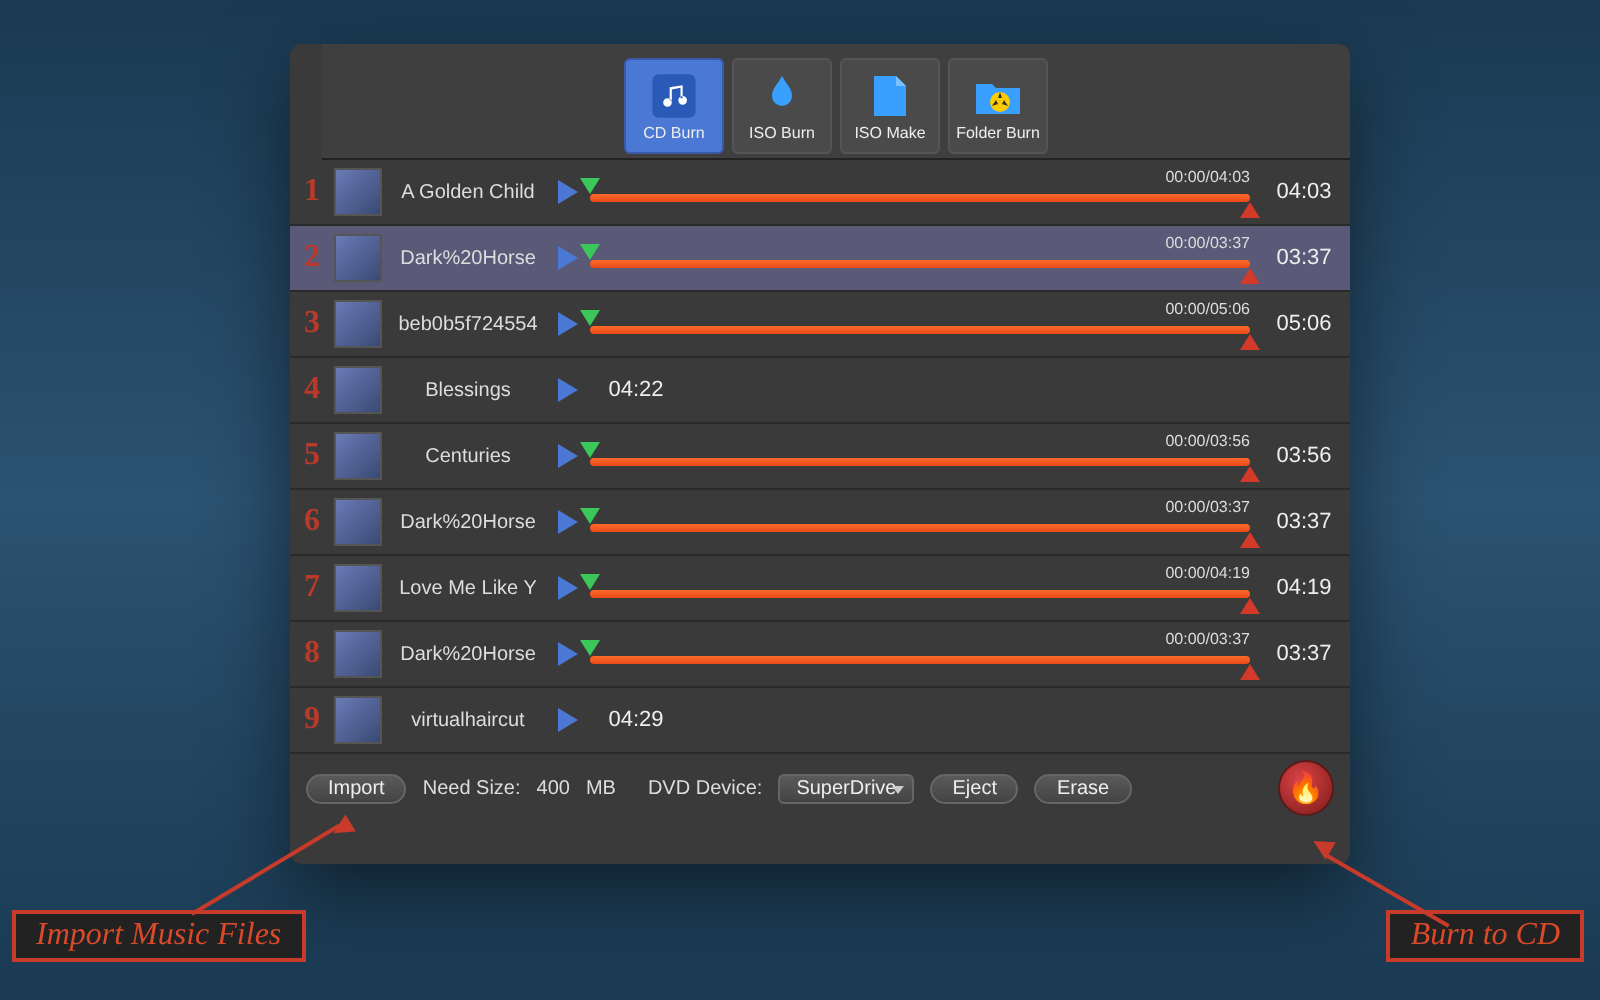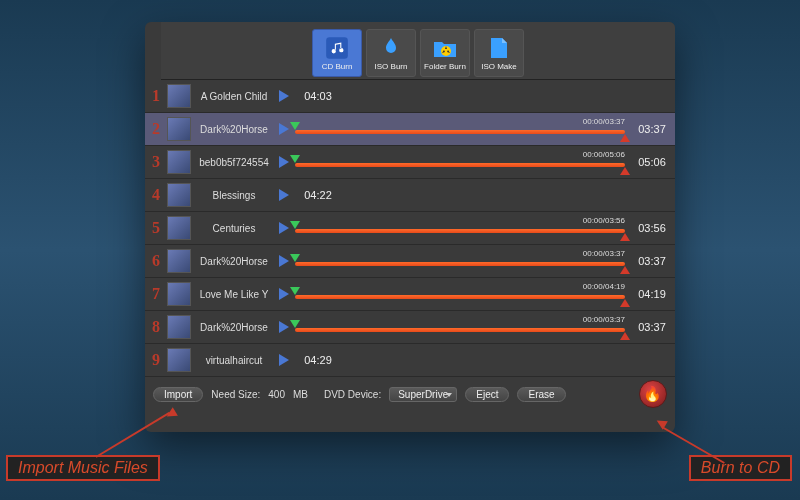--- a/index.html
+++ b/index.html
@@ -157,21 +157,21 @@
     display: flex; align-items: center; justify-content: center;
     cursor: pointer;
     font-size: 15px;
   }
   .callout {
     position: absolute;
     background: #222;
     border: 2px solid #c83a2a;
     color: #d84a2a;
     font-size: 16px;
-    font-family: Liberation Sans, sans-serif;
+    font-family: Liberation Serif, serif;
     font-style: italic;
     padding: 2px 10px;
   }
   .arrow-line {
     position: absolute;
     background: #c83a2a;
     height: 2px;
     transform-origin: left center;
   }
   .arrow-head {
@@ -196,52 +196,58 @@
         </div>
         <div>CD Burn</div>
       </div>
       <div class="tool">
         <div class="glyph">
           <svg width="24" height="24" viewBox="0 0 24 24">
             <path d="M12 2c2 4 5 6 5 10a5 5 0 0 1-10 0c0-4 3-6 5-10z" fill="#3aa0ff"></path>
           </svg>
         </div>
         <div>ISO Burn</div>
+      </div>
+      <div class="tool">
+        <div class="glyph">
+          <svg width="20" height="24" viewBox="0 0 20 24">
+            <path d="M2 2h11l5 5v15H2z" fill="#3aa0ff"></path>
+            <path d="M13 2v5h5" fill="#7ac0ff"></path>
+          </svg>
+        </div>
+        <div>ISO Make</div>
       </div>
       <div class="tool">
         <div class="glyph">
           <svg width="26" height="24" viewBox="0 0 26 24">
             <path d="M2 6h8l2 2h12v13H2z" fill="#3aa0ff"></path>
             <circle cx="14" cy="15" r="5" fill="#ffcc00"></circle>
             <g fill="#333">
               <path d="M14 10l1 3h-2z"></path>
               <path d="M18 17l-3-1 1-2z"></path>
               <path d="M10 17l3-1-1-2z"></path>
             </g>
           </svg>
         </div>
         <div>Folder Burn</div>
       </div>
-      <div class="tool">
-        <div class="glyph">
-          <svg width="20" height="24" viewBox="0 0 20 24">
-            <path d="M2 2h11l5 5v15H2z" fill="#3aa0ff"></path>
-            <path d="M13 2v5h5" fill="#7ac0ff"></path>
-          </svg>
-        </div>
-        <div>ISO Make</div>
-      </div>
     </div>
 
   <div class="tracks" id="tracks">
       <div class="track">
         <div class="num">1</div>
         <div class="thumb"></div>
         <div class="tname">A Golden Child</div>
         <div class="play"></div>
+        <div class="sliderwrap">
+          <div class="sliderbar"></div>
+          <div class="handle start"></div>
+          <div class="handle end"></div>
+          <div class="times">00:00/04:03</div>
+        </div>
         <div class="dur">04:03</div>
       </div>
       <div class="track sel">
         <div class="num">2</div>
         <div class="thumb"></div>
         <div class="tname">Dark%20Horse</div>
         <div class="play"></div>
         <div class="sliderwrap">
           <div class="sliderbar"></div>
           <div class="handle start"></div>

